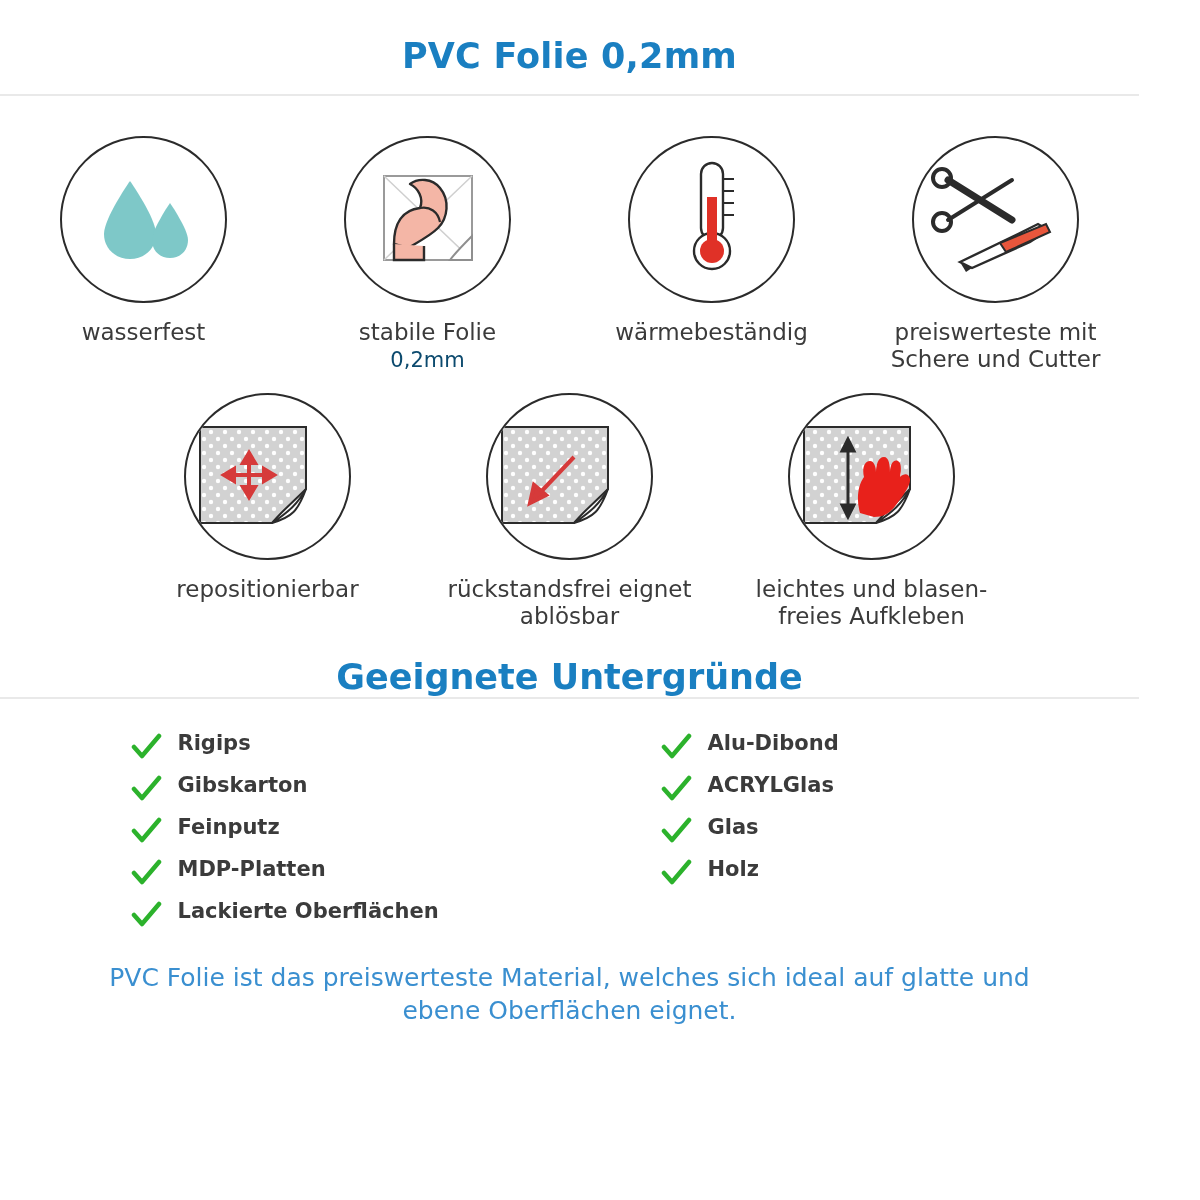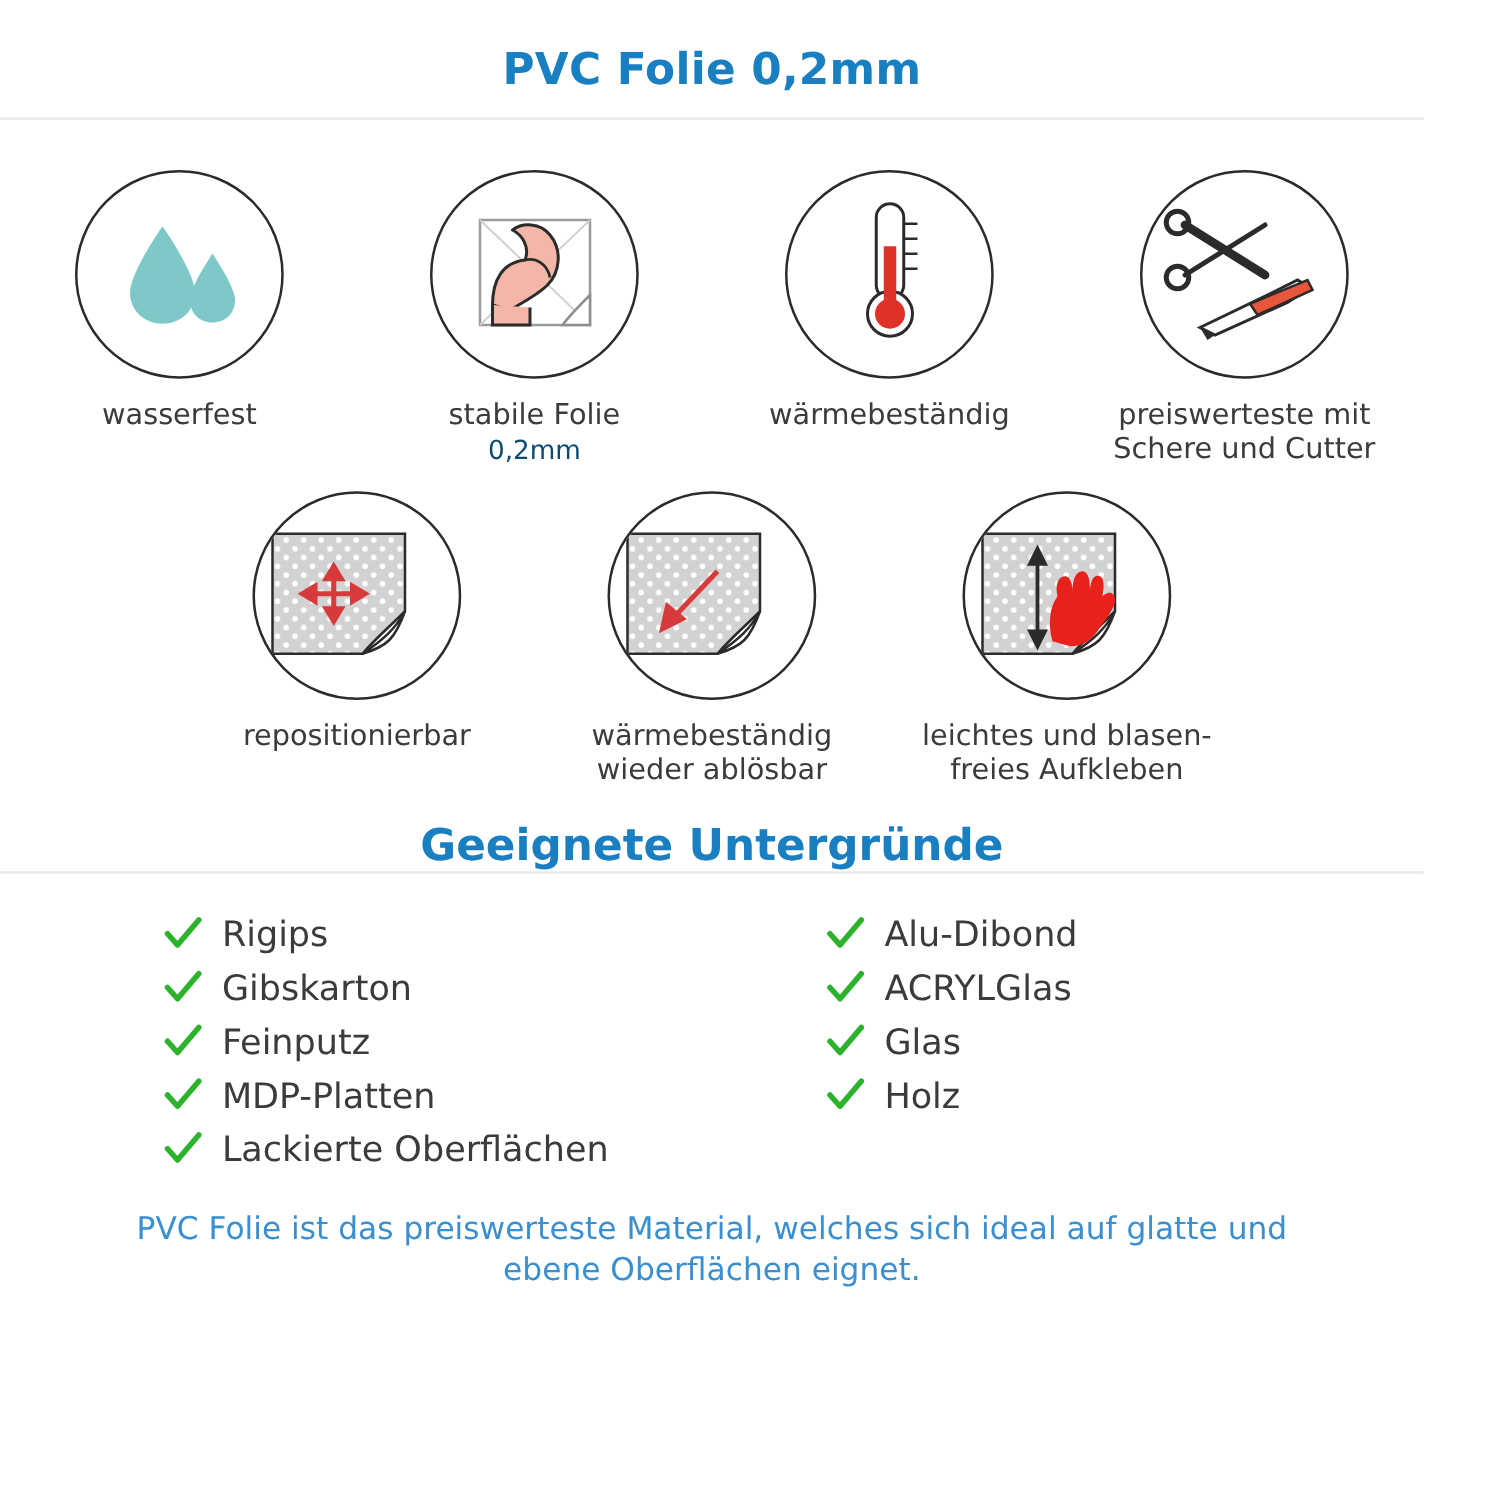--- a/index.html
+++ b/index.html
@@ -49,21 +49,21 @@
     font-weight: 700;
   }
 
   
   .features-row {
     display: flex;
     justify-content: center;
     align-items: flex-start;
   }
   .row-1 { margin-top: 40px; gap: 34px; }
-  .row-2 { margin-top: 20px; gap: 34px; }
+  .row-2 { margin-top: 20px; gap: 52px; }
 
   .feature {
     width: 250px;
     display: flex;
     flex-direction: column;
     align-items: center;
   }
   .circle {
     width: 163px;
     height: 163px;
@@ -99,24 +99,25 @@
   }
   .check-col {
     display: flex;
     flex-direction: column;
     gap: 10px;
   }
   .check-col.left { width: 470px; padding-left: 10px; }
   .check-col.right { width: 360px; }
   .check-item {
     display: flex;
-    align-items: center;
+    align-items: flex-start;
     gap: 16px;
-    font-size: 28px;
+    font-size: 21px;
     color: #3b3b3b;
+    font-weight: bold;
   }
   .check-mark {
     flex: 0 0 auto;
     width: 32px;
     height: 32px;
     display: inline-block;
     position: relative;
   }
   .check-mark svg { display: block; }
 
@@ -255,21 +256,21 @@
             </defs>
             <path d="M14 34 L120 34 L120 96 C106 110 96 118 86 130 L14 130 Z" fill="url(#dots2)" stroke="#2b2b2b" stroke-width="2"></path>
             <path d="M120 96 C112 118 106 124 86 130 C104 118 112 110 120 96 Z" fill="#ffffff" stroke="#2b2b2b" stroke-width="2"></path>
             <g stroke="#d63a3a" stroke-width="4" fill="#d63a3a">
               <line x1="86" y1="64" x2="48" y2="104"></line>
               <path d="M42 110 L46 92 L58 102 Z"></path>
             </g>
           </svg>
         </span>
       </div>
-      <div class="feature-label">wärmebeständig wieder ablösbar</div>
+      <div class="feature-label">rückstandsfrei eignet ablösbar</div>
     </div>
 
     <div class="feature">
       <div class="circle">
         <span>
           <svg width="163" height="163" viewBox="0 0 163 163">
             <defs>
               <pattern id="dots3" width="14" height="14" patternUnits="userSpaceOnUse">
                 <rect width="14" height="14" fill="#d2d2d2"></rect>
                 <circle cx="4" cy="4" r="2.2" fill="#ffffff"></circle>

